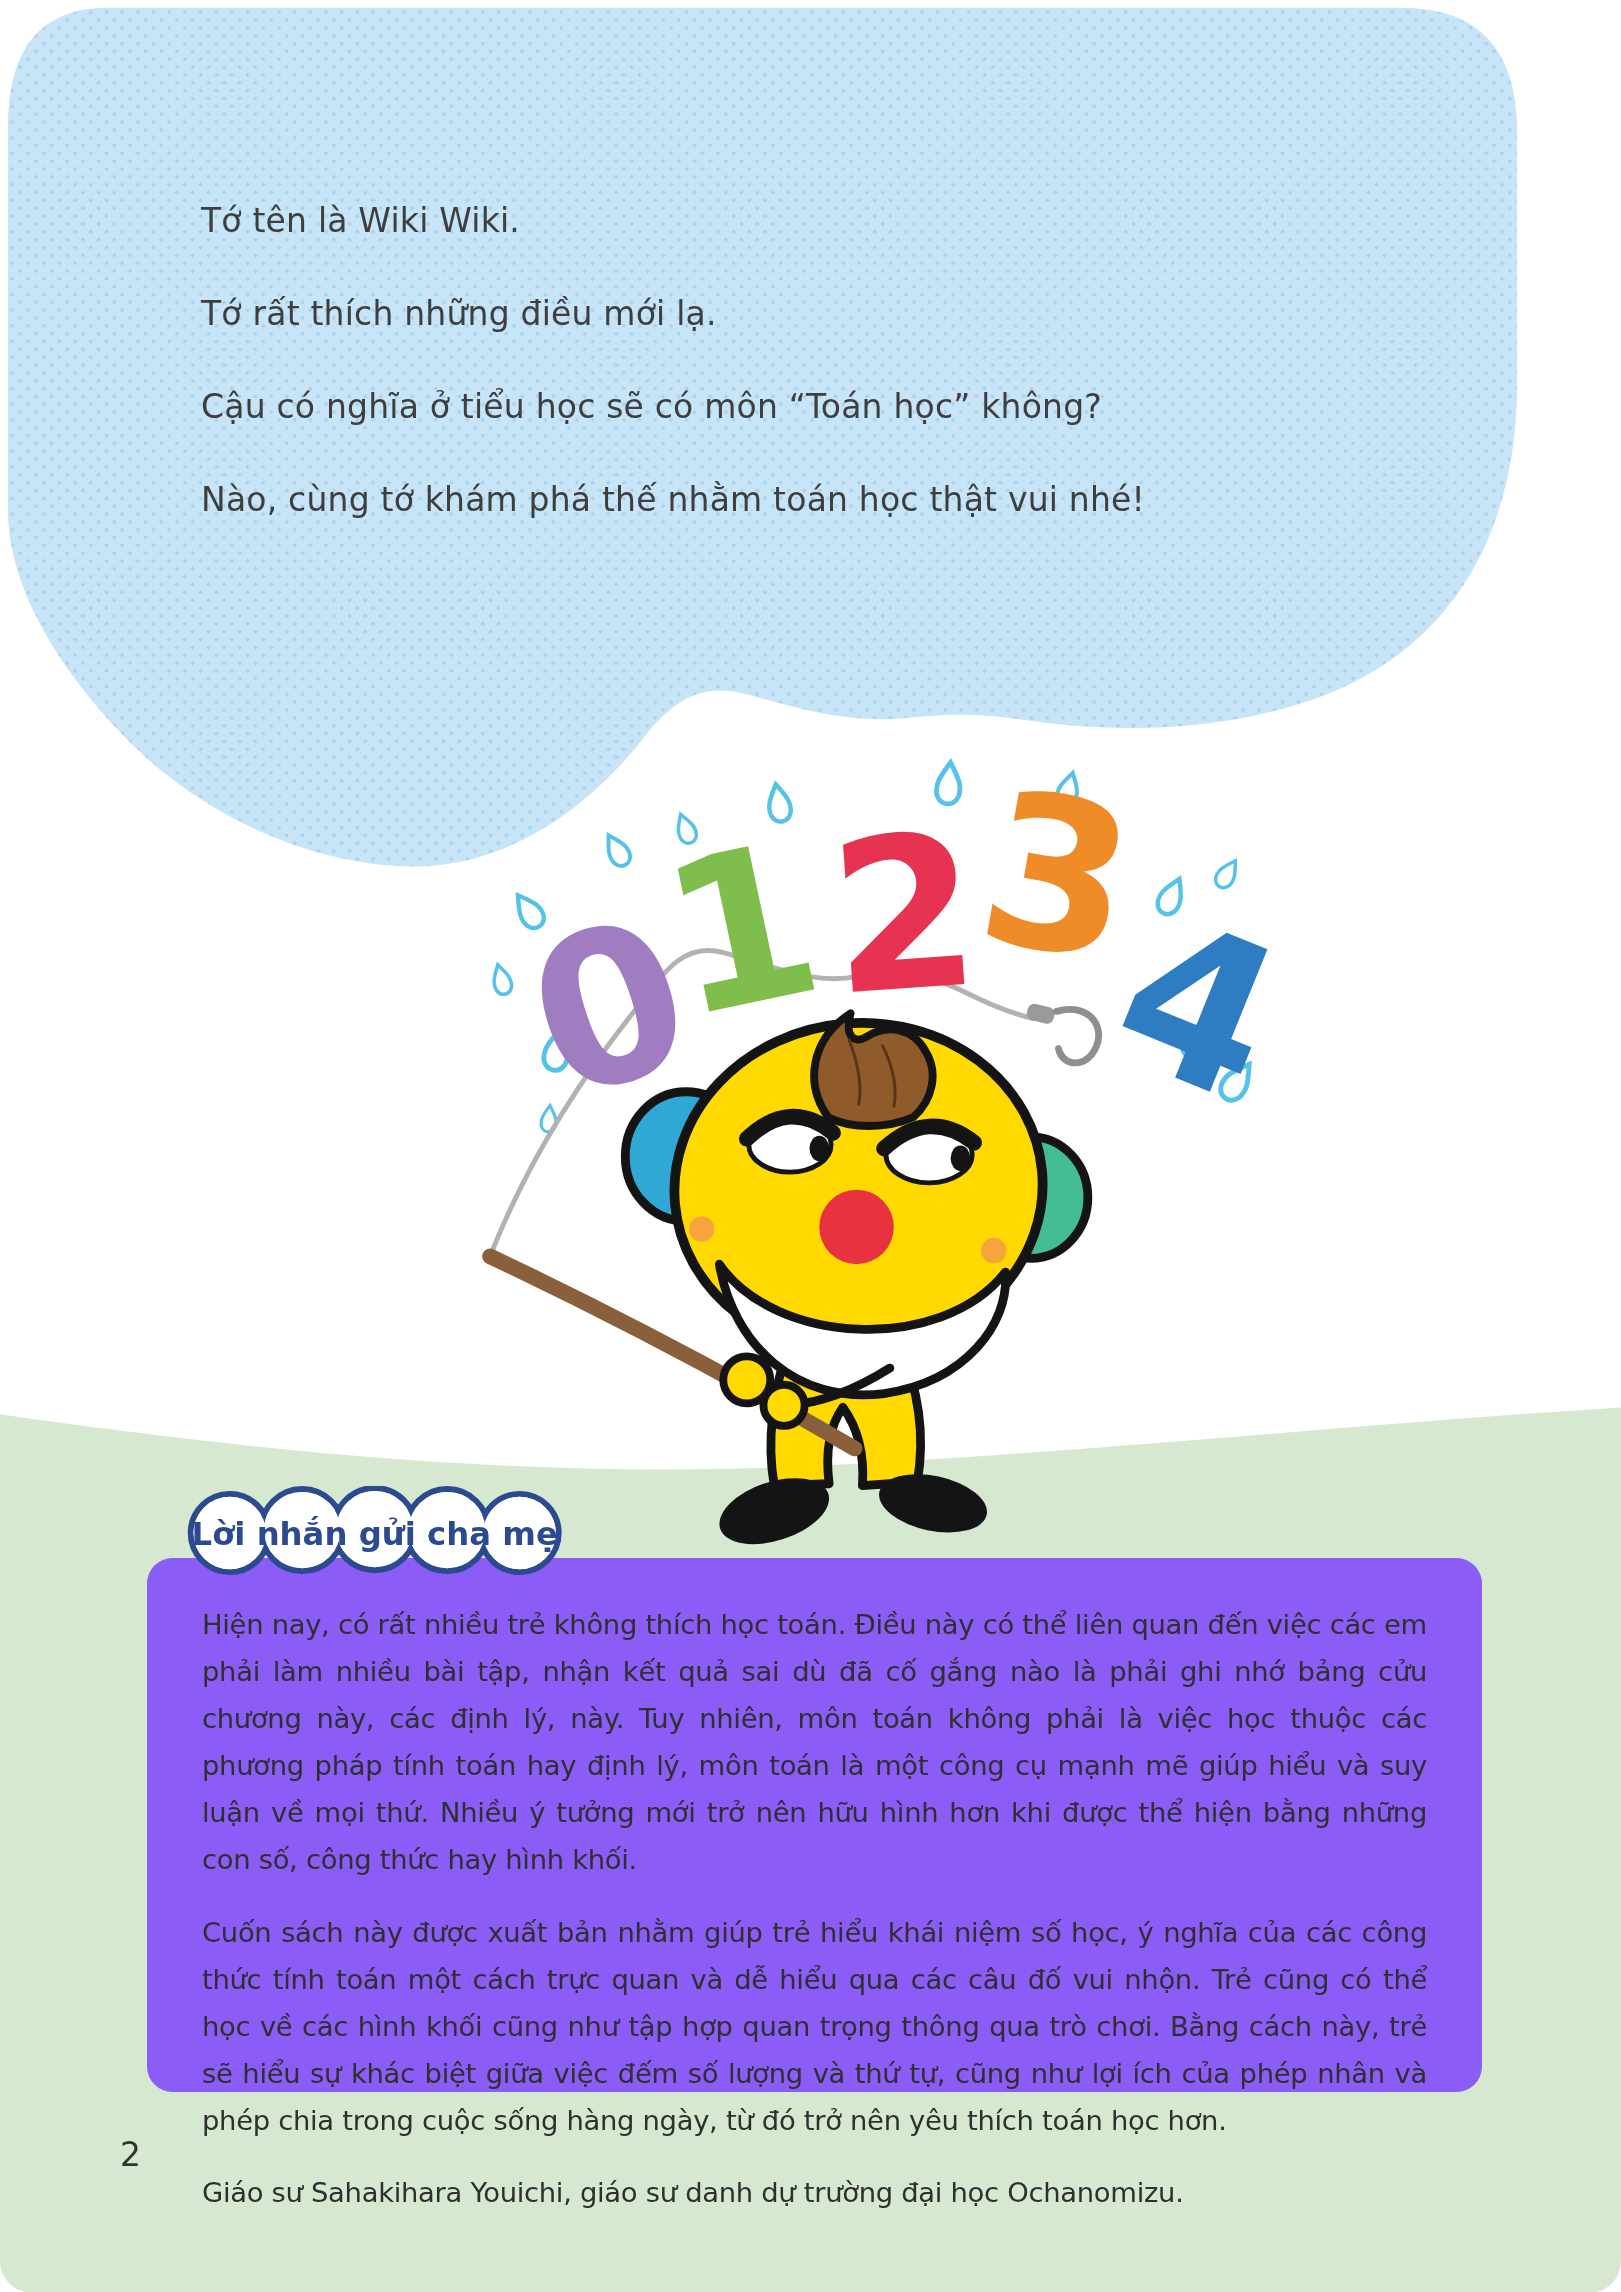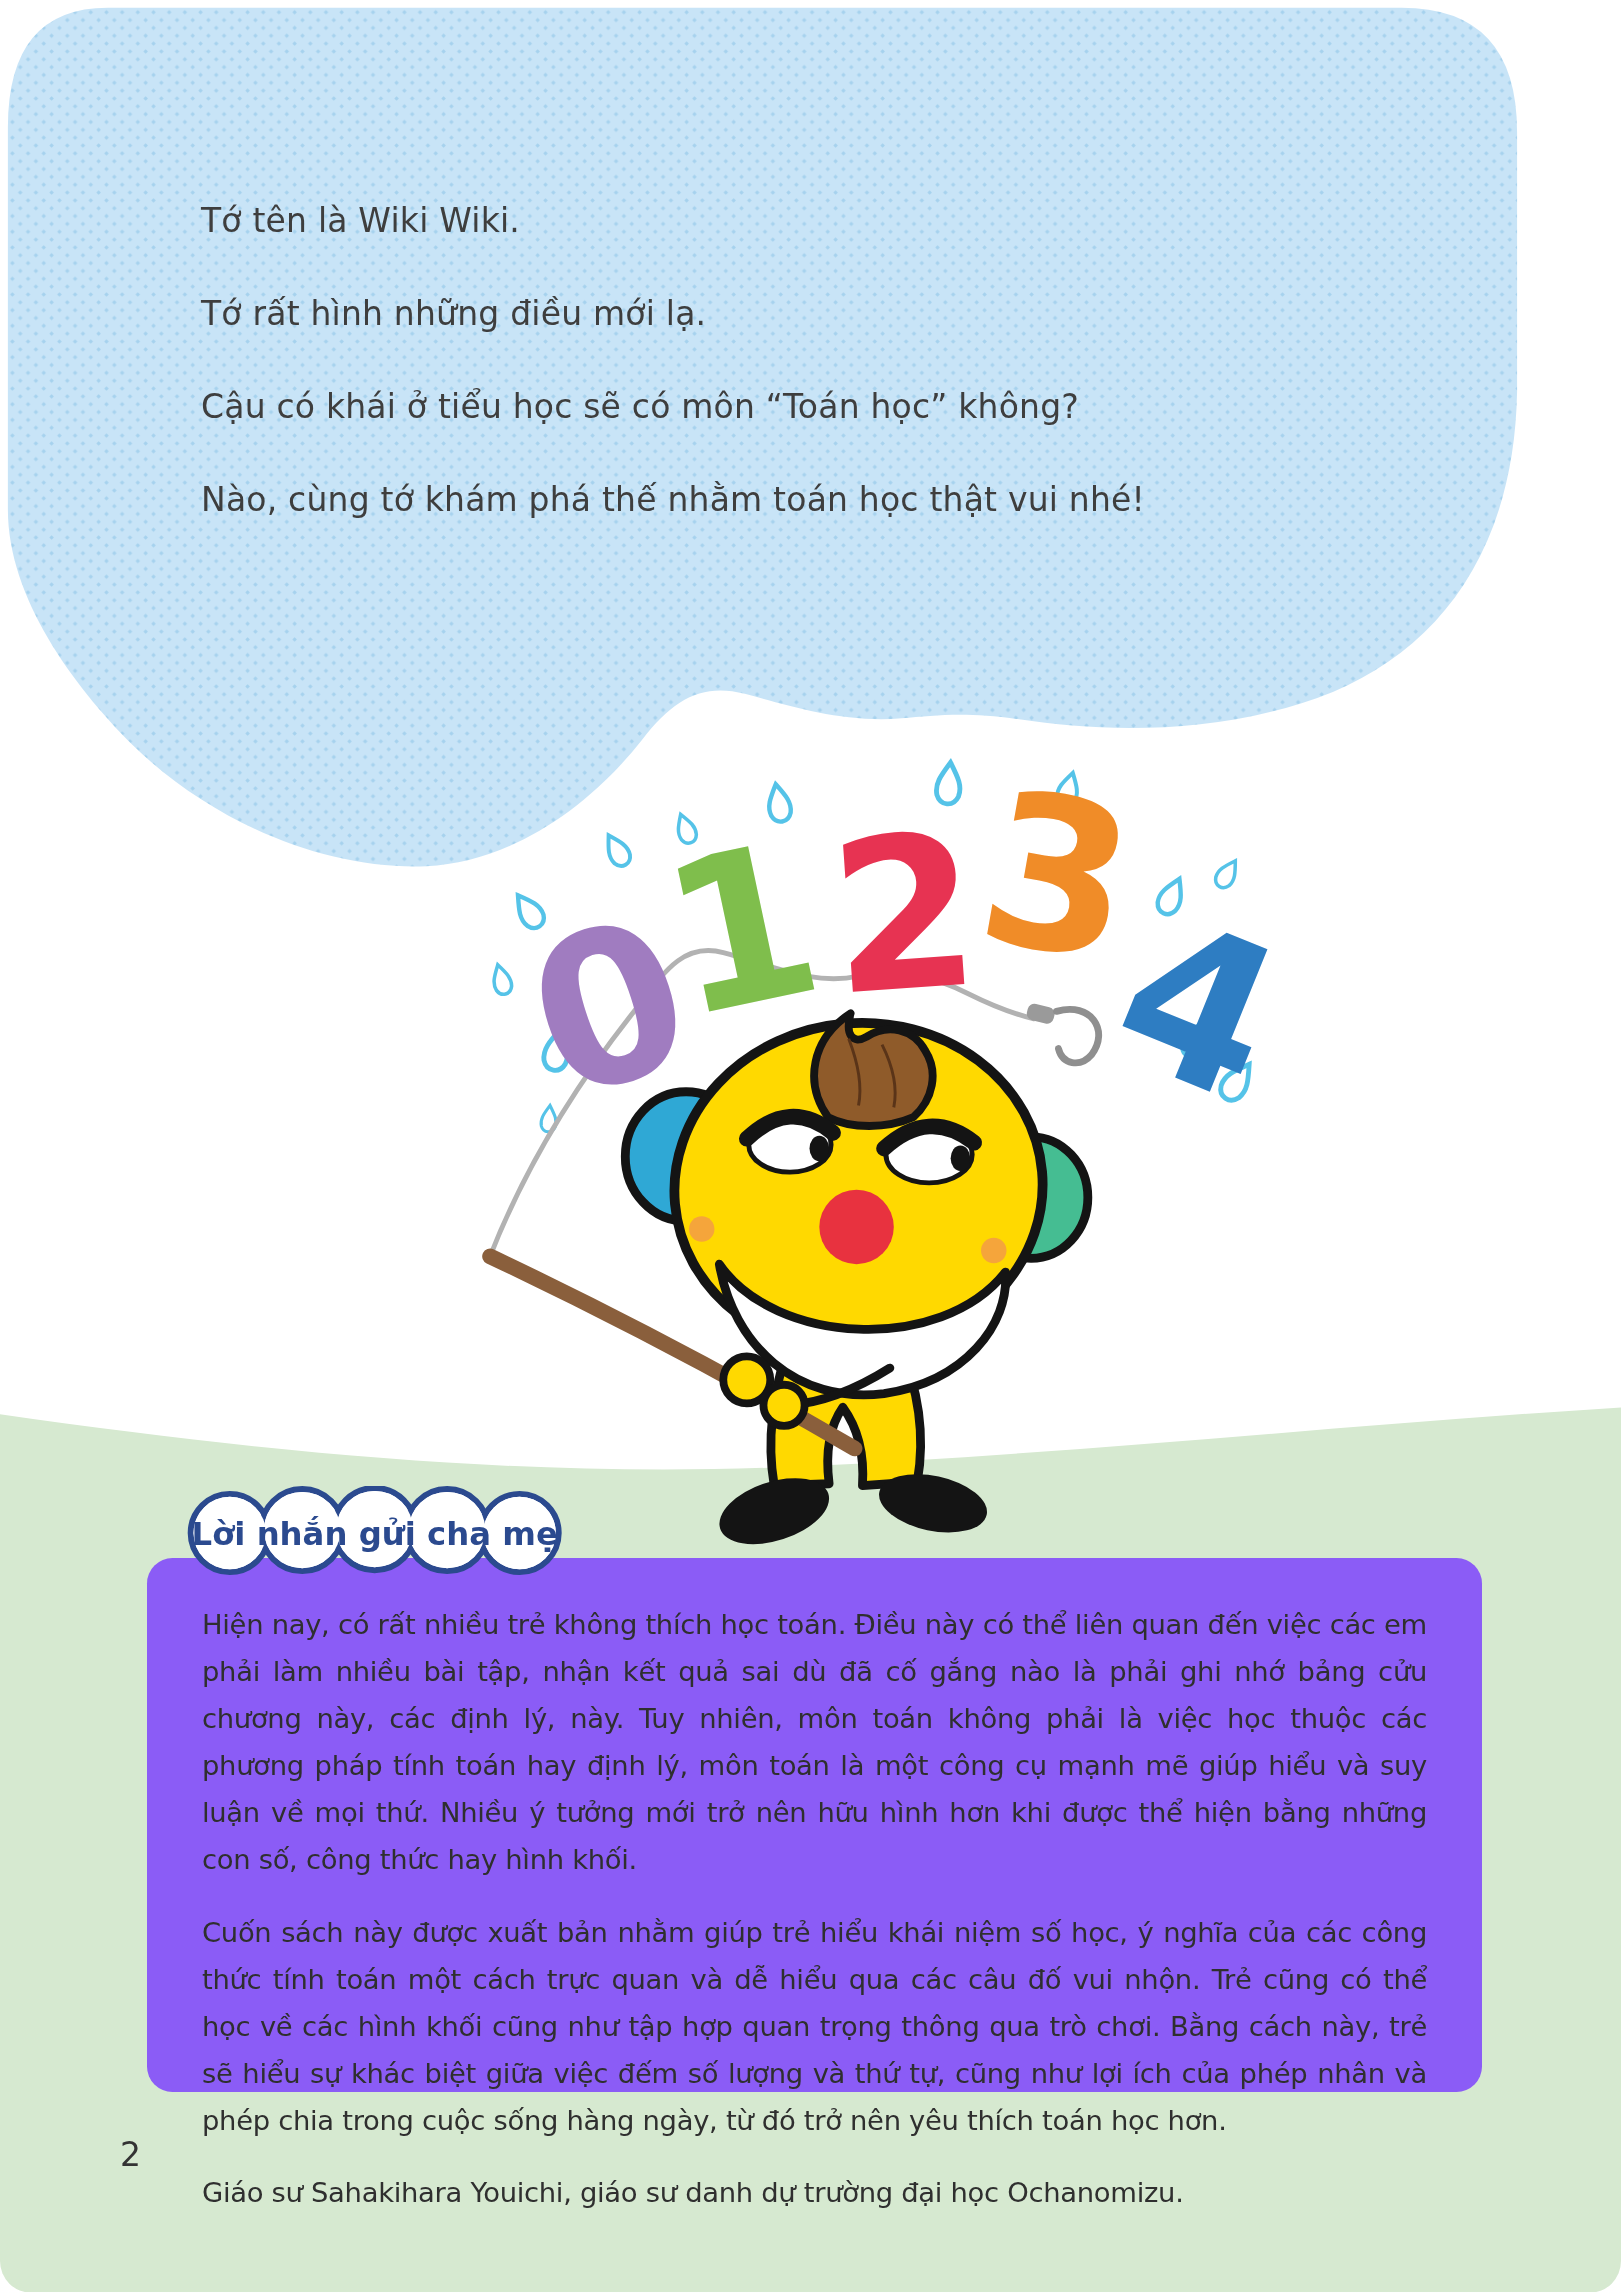--- a/index.html
+++ b/index.html
@@ -45,22 +45,22 @@
       C 718 697 688 712 655 755
       C 600 825 520 880 435 884
       C 330 888 215 838 135 760
       C 75 700 8 610 8 520
       V 130
       Q 8 8 110 8 Z"></path>
   </svg>
 
   <div id="speech-lines" class="abs">
     <div class="line">Tớ tên là Wiki Wiki.</div>
-    <div class="line">Tớ rất hình những điều mới lạ.</div>
-    <div class="line">Cậu có khái ở tiểu học sẽ có môn “Toán học” không?</div>
+    <div class="line">Tớ rất thích những điều mới lạ.</div>
+    <div class="line">Cậu có nghĩa ở tiểu học sẽ có môn “Toán học” không?</div>
     <div class="line">Nào, cùng tớ khám phá thế nhằm toán học thật vui nhé!</div>
   </div>
 
   <svg class="abs" style="left:0;top:1380" width="1621" height="940" viewBox="0 1380 1654 959">
     <path fill="#d6e9d0" d="
       M 0 1415
       C 300 1458 560 1480 820 1468
       C 1100 1455 1380 1425 1654 1408
       L 1654 2322 L 0 2322 Z"></path>
   </svg>

